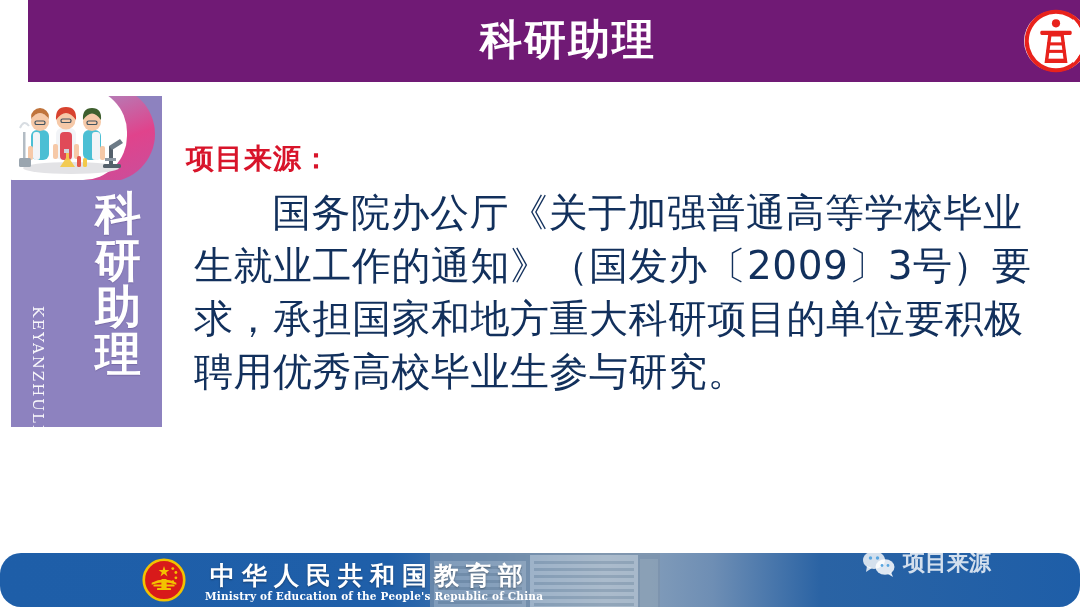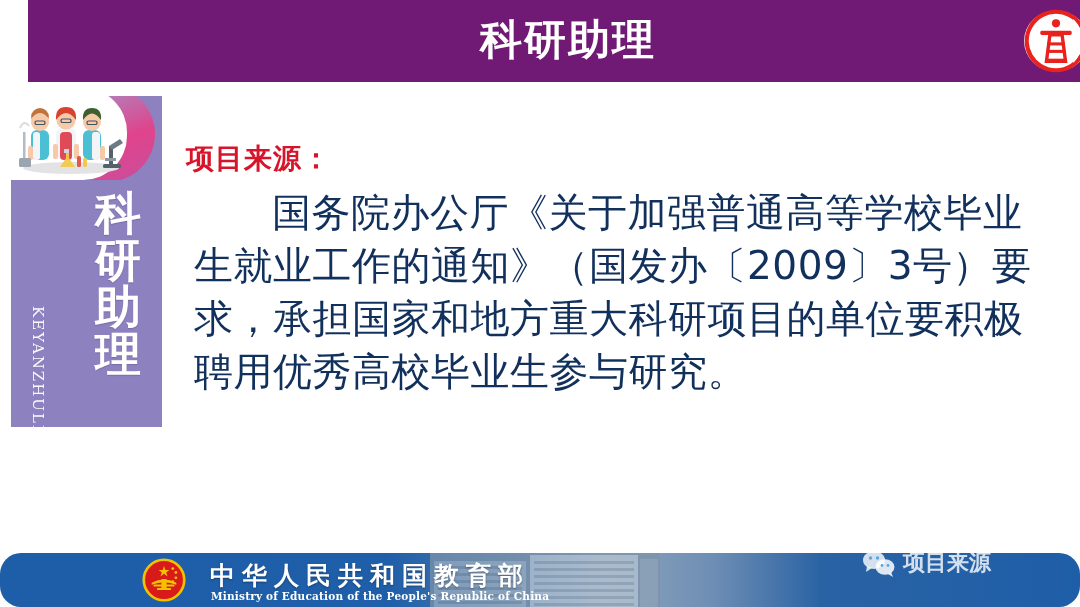--- a/index.html
+++ b/index.html
@@ -167,21 +167,21 @@
     top: 6px;
     color: #ffffff;
     font-size: 25px;
     font-weight: bold;
     letter-spacing: 7px;
     font-family: "DejaVu Sans", "Liberation Sans", sans-serif;
     text-shadow: 0 1px 2px rgba(0,0,0,.35);
   }
   .moe-text-en {
     position: absolute;
-    left: 211px;
+    left: 205px;
     top: 37px;
     color: #ffffff;
     font-size: 10.5px;
     font-weight: bold;
     letter-spacing: .2px;
     font-family: "DejaVu Serif", "Liberation Serif", serif;
     white-space: nowrap;
   }
 
   

